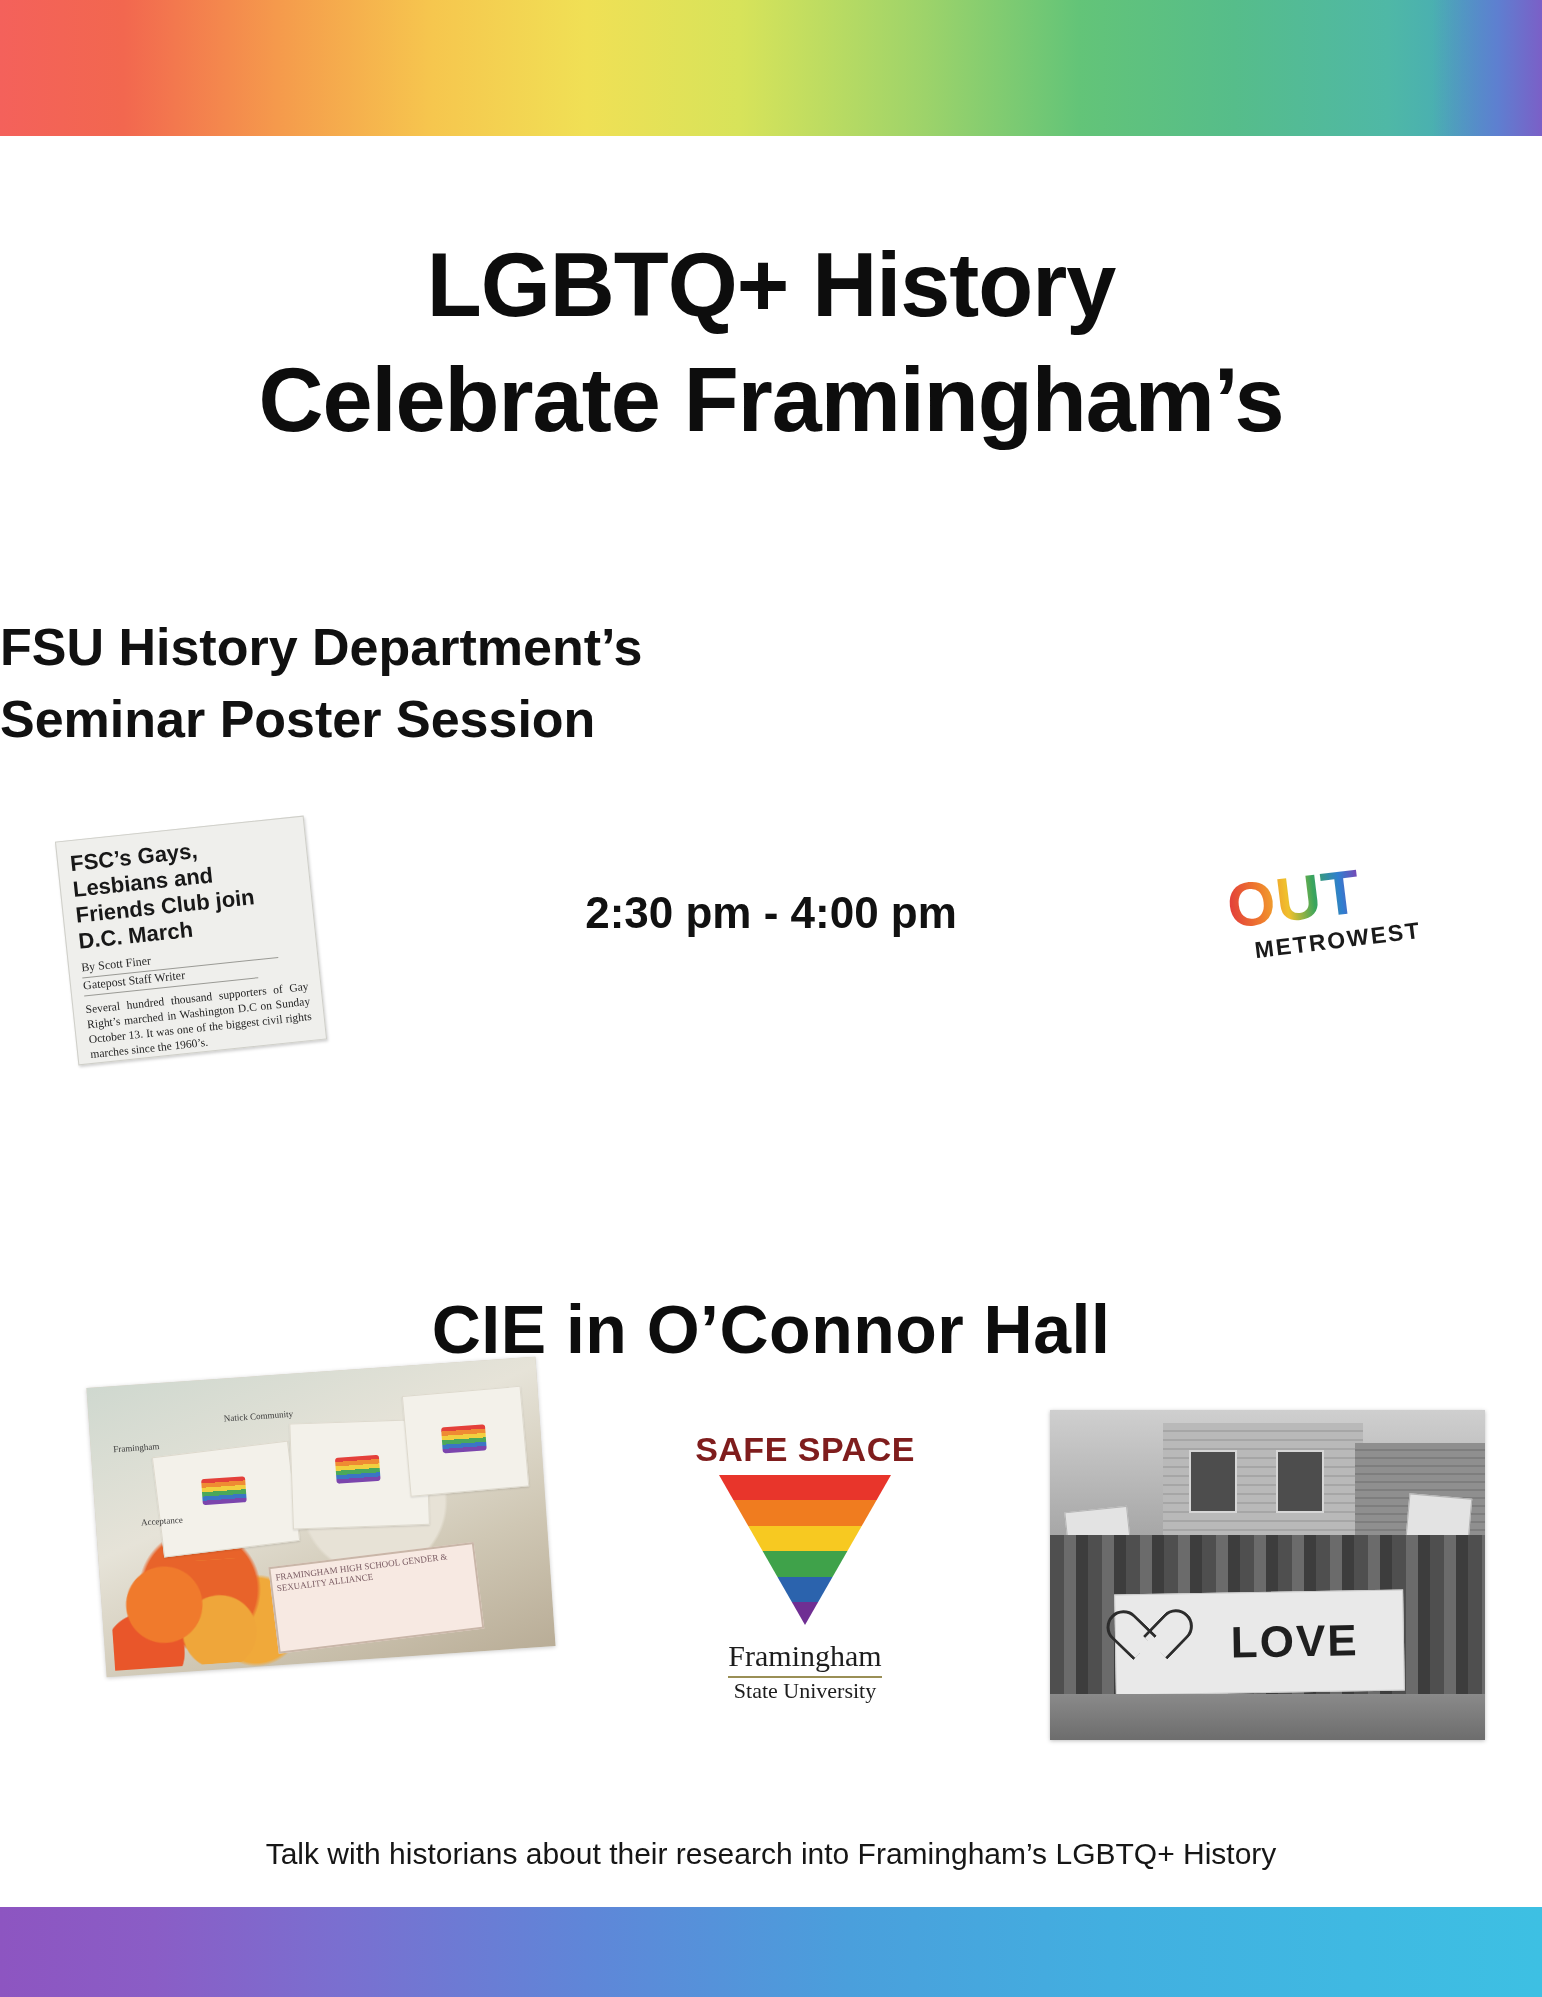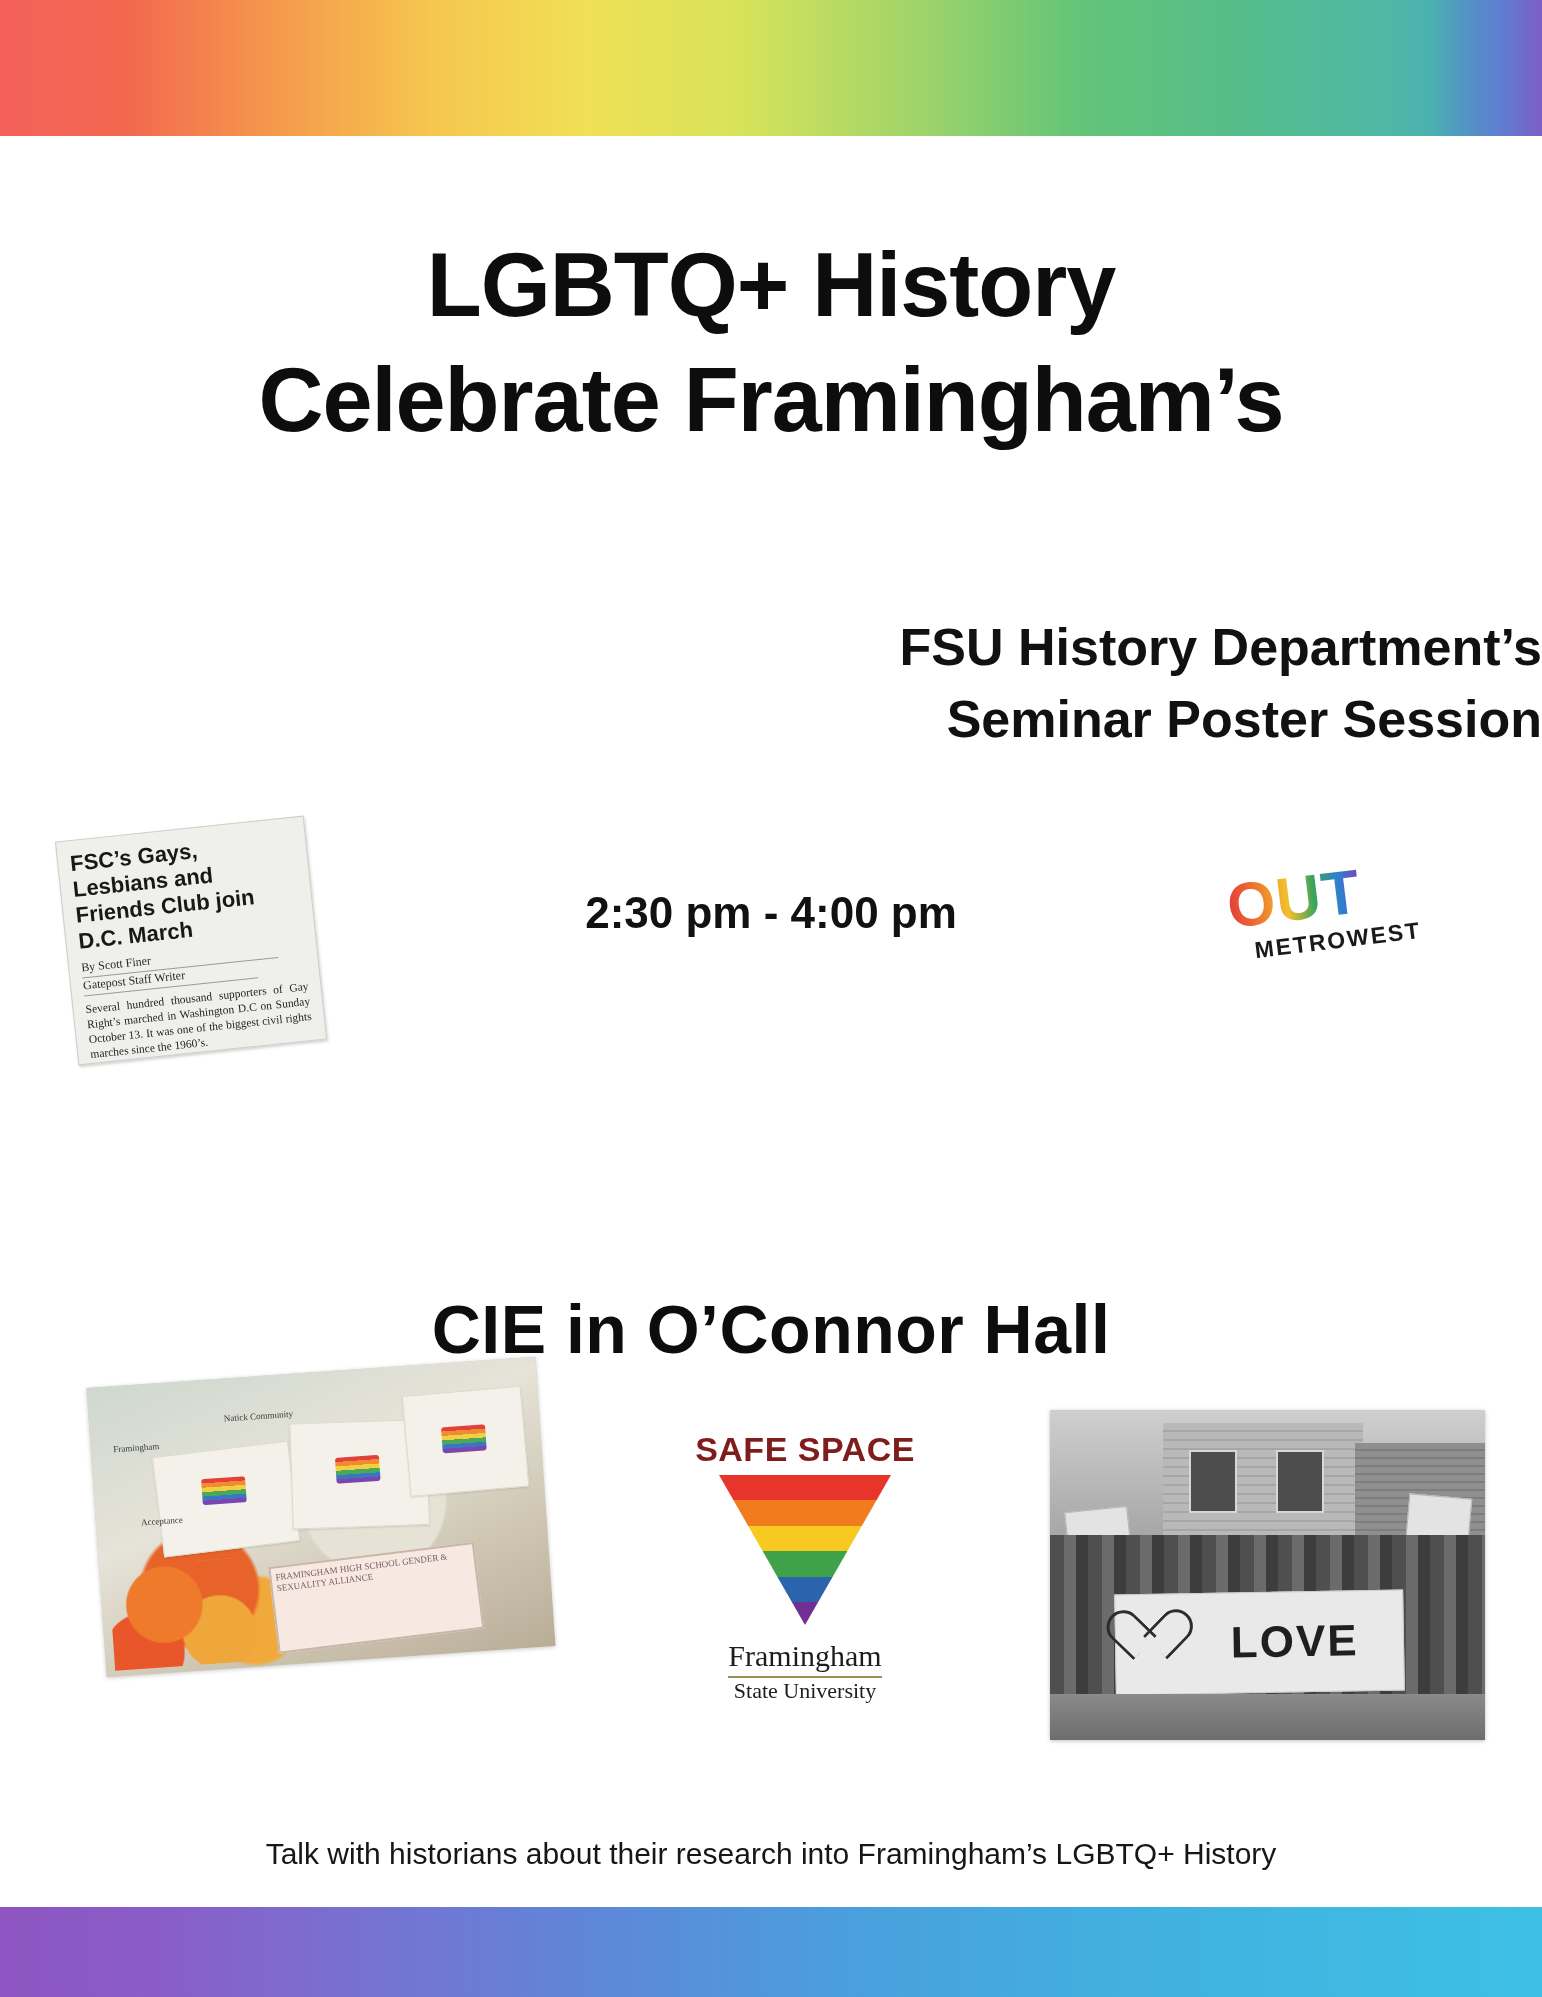--- a/index.html
+++ b/index.html
@@ -67,21 +67,21 @@
     font-size: 90px;
     font-weight: bold;
     line-height: 1.28;
     letter-spacing: -1px;
     color: #0d0d0d;
   }
   .subtitle {
     position: absolute;
     left: 0; top: 612px;
     width: 100%;
-    text-align: right;
+    text-align: left;
     font-size: 52px;
     font-weight: bold;
     line-height: 1.38;
     color: #111111;
   }
   .when {
     position: absolute;
     left: 0; top: 880px;
     width: 100%;
     text-align: center;

